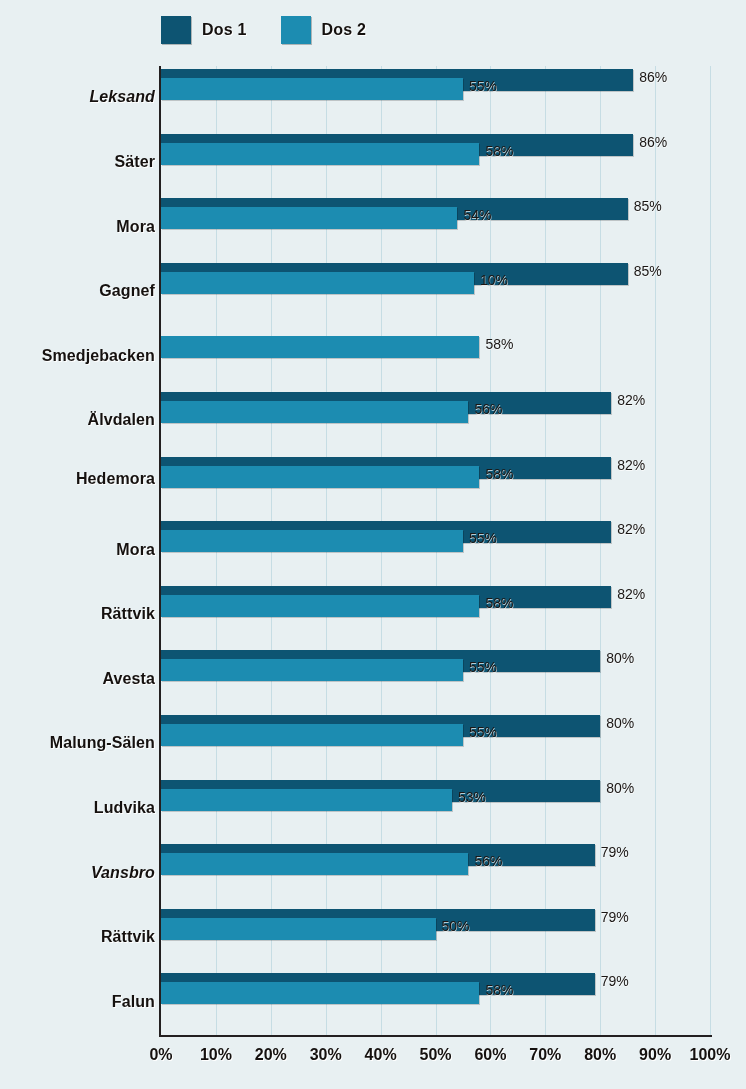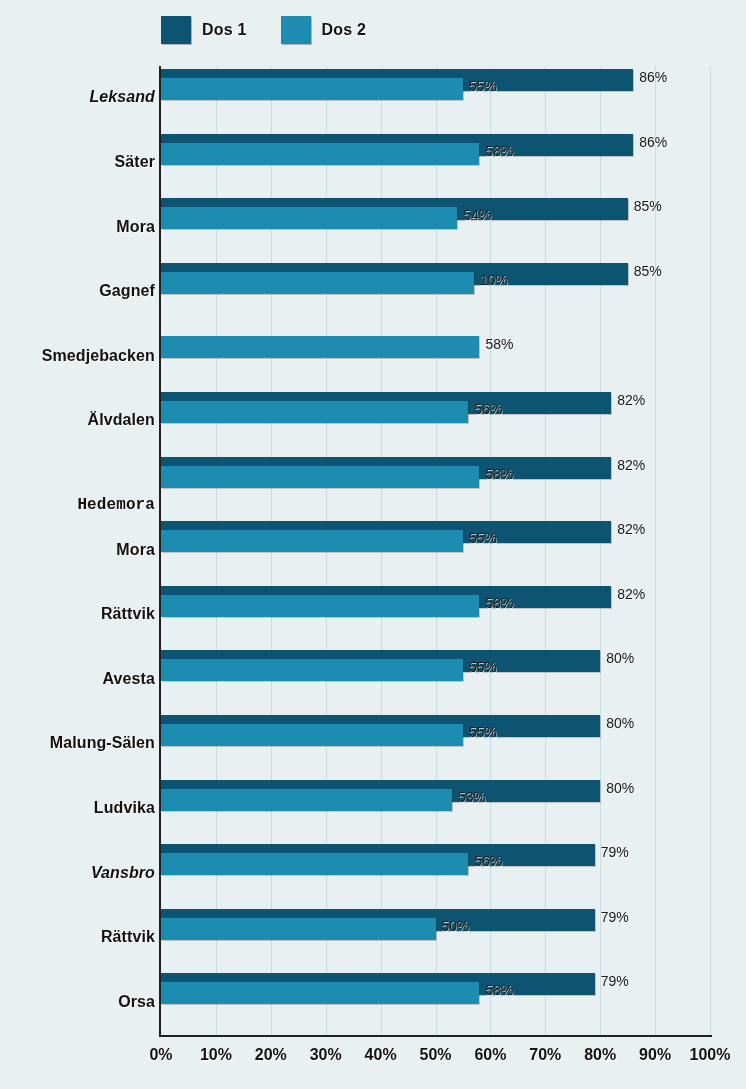--- a/index.html
+++ b/index.html
@@ -174,29 +174,29 @@
       </div>
     </div>
 
   <div class="cat-labels" id="cat-labels">
       <div class="cat-label" style="top: 22.3px; font-style: italic;">Leksand</div>
       <div class="cat-label" style="top: 86.9px;">Säter</div>
       <div class="cat-label" style="top: 151.5px;">Mora</div>
       <div class="cat-label" style="top: 216.1px;">Gagnef</div>
       <div class="cat-label" style="top: 280.7px;">Smedjebacken</div>
       <div class="cat-label" style="top: 345.3px;">Älvdalen</div>
-      <div class="cat-label" style="top: 430px; font-family: Liberation Mono, monospace;">Hedemora</div>
+      <div class="cat-label" style="top: 404px;">Hedemora</div>
       <div class="cat-label" style="top: 474.5px;">Mora</div>
       <div class="cat-label" style="top: 539.1px;">Rättvik</div>
       <div class="cat-label" style="top: 603.7px;">Avesta</div>
       <div class="cat-label" style="top: 668.3px;">Malung-Sälen</div>
       <div class="cat-label" style="top: 732.9px;">Ludvika</div>
       <div class="cat-label" style="top: 797.5px; font-style: italic;">Vansbro</div>
       <div class="cat-label" style="top: 862.1px;">Rättvik</div>
-      <div class="cat-label" style="top: 926.7px;">Orsa</div>
+      <div class="cat-label" style="top: 926.7px;">Falun</div>
     </div>
 
   <div class="plot">
     <div class="plot-axis-line"></div>
     <div class="plot-axis-bottom"></div>
     <div id="gridlines">
         <div class="gridline" style="left: 54.9px;"></div>
         <div class="gridline" style="left: 109.8px;"></div>
         <div class="gridline" style="left: 164.7px;"></div>
         <div class="gridline" style="left: 219.6px;"></div>

